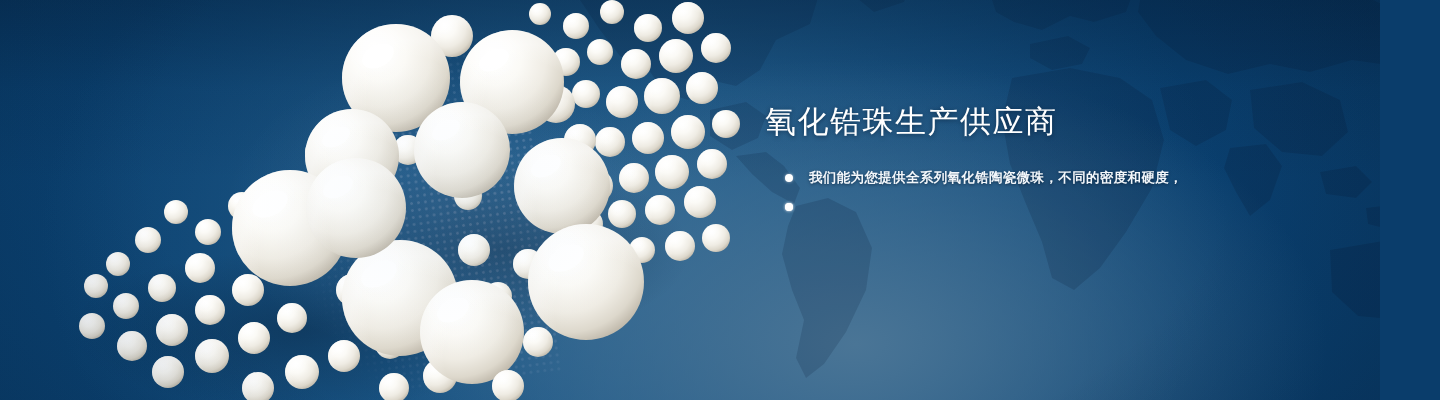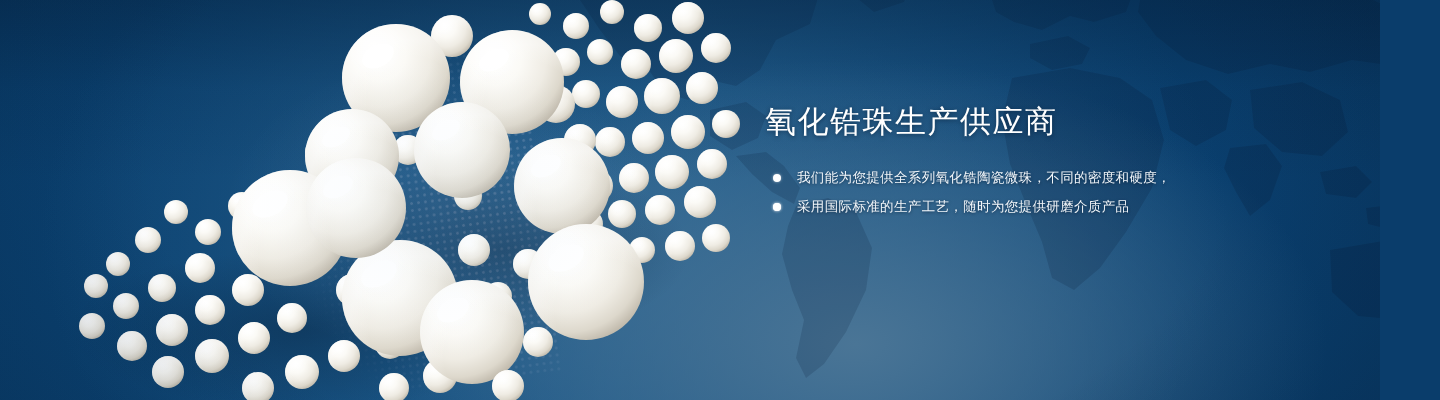--- a/index.html
+++ b/index.html
@@ -101,22 +101,23 @@
     color: #ffffff;
     letter-spacing: 1.5px;
     line-height: 1.18;
     margin: 0 0 26px 0;
     text-shadow: 0 1px 4px rgba(2,20,40,0.55);
     white-space: nowrap;
   }
 
   .bullets {
     list-style: none;
-    margin: 4px;
+    margin: 16px;
     padding: 0;
+    font-weight: bold;
   }
 
   .bullet {
     position: relative;
     padding-left: 28px;
     margin-bottom: 7px;
     font-size: 13.5px;
     line-height: 22px;
     color: #f2f6fa;
     letter-spacing: 0.35px;
@@ -493,19 +494,18 @@
         <span class="dot"></span>
         <span>我们能为您提供全系列氧化锆陶瓷微珠，不同的密度和硬度，</span>
       </li>
 
       <li class="bullet">
         <span class="dot"></span>
       </li>
 
       <li class="bullet">
         <span class="dot"></span>
-        <span>采用国际标准的生产工艺，随时为您提供研磨介质产品</span>
       </li>
 
     </ul>
   </div>
 
 </div>
 
 </body></html>

